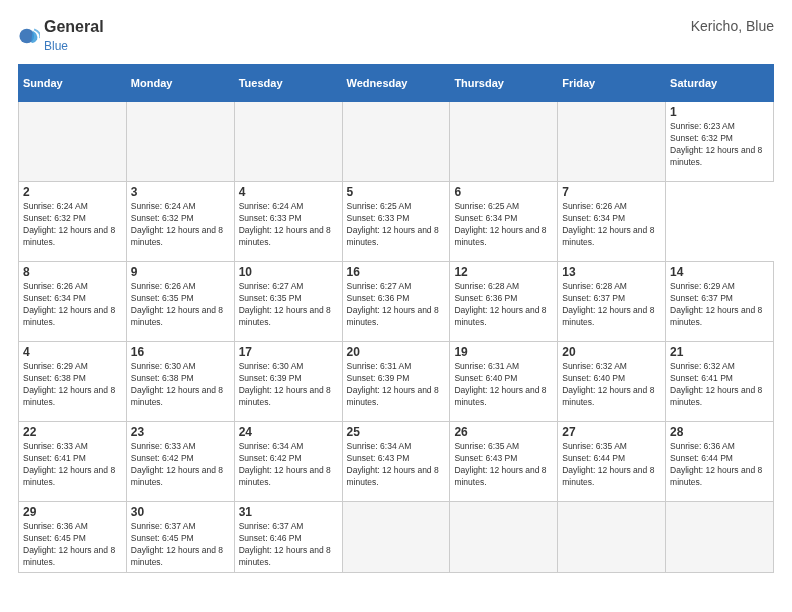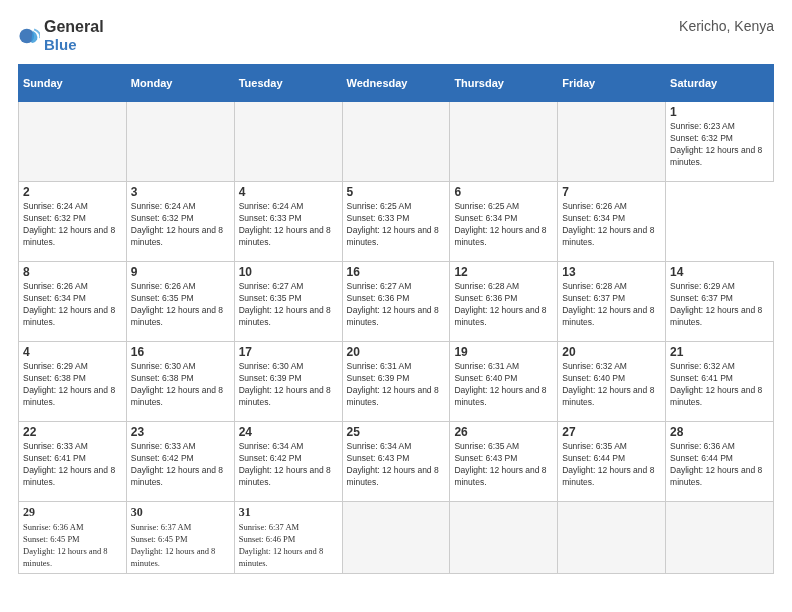--- a/index.html
+++ b/index.html
@@ -26,22 +26,22 @@
       display: flex;
       align-items: center;
       gap: 4px;
     }
     .logo-text-general {
       font-size: 16px;
       font-weight: bold;
       color: #333;
     }
     .logo-text-blue {
-      font-size: 15px;
-      font-weight: bold;
+      font-size: 12px;
+      font-weight: normal;
       color: #3a7abf;
     }
     .logo-icon {
       width: 22px;
       height: 22px;
     }
     .title-block {
       text-align: right;
     }
     .month-title {
@@ -87,41 +87,40 @@
       display: block;
       margin-bottom: 2px;
     }
     .day-info {
       font-size: 8.5px;
       line-height: 1.4;
       color: #333;
     }
     .last-row td {
       height: 70px;
-      font-family: Liberation Serif, serif;
     }
   </style>
 </head>
 <body>
 
 <div class="page">
   <div class="header">
     <div class="logo">
       <svg class="logo-icon" viewBox="0 0 30 30">
         <circle cx="12" cy="15" r="10" fill="#2f6db5" opacity="0.9"></circle>
         <path d="M20 8 Q28 12 26 20 Q22 26 18 24" fill="#3a9ad9" opacity="0.85"></path>
         <path d="M22 6 Q32 10 30 18" fill="none" stroke="#3a9ad9" stroke-width="2.5" opacity="0.7"></path>
       </svg>
       <div>
         <span class="logo-text-general">General</span><br>
         <span class="logo-text-blue">Blue</span>
       </div>
     </div>
     <div class="title-block">
-      <div class="location">Kericho, Kenya</div>
+      <div class="location">Kericho, Blue</div>
     </div>
   </div>
 
   <table class="calendar">
     <thead>
       <tr>
         <th>Sunday</th>
         <th>Monday</th>
         <th>Tuesday</th>
         <th>Wednesday</th>

